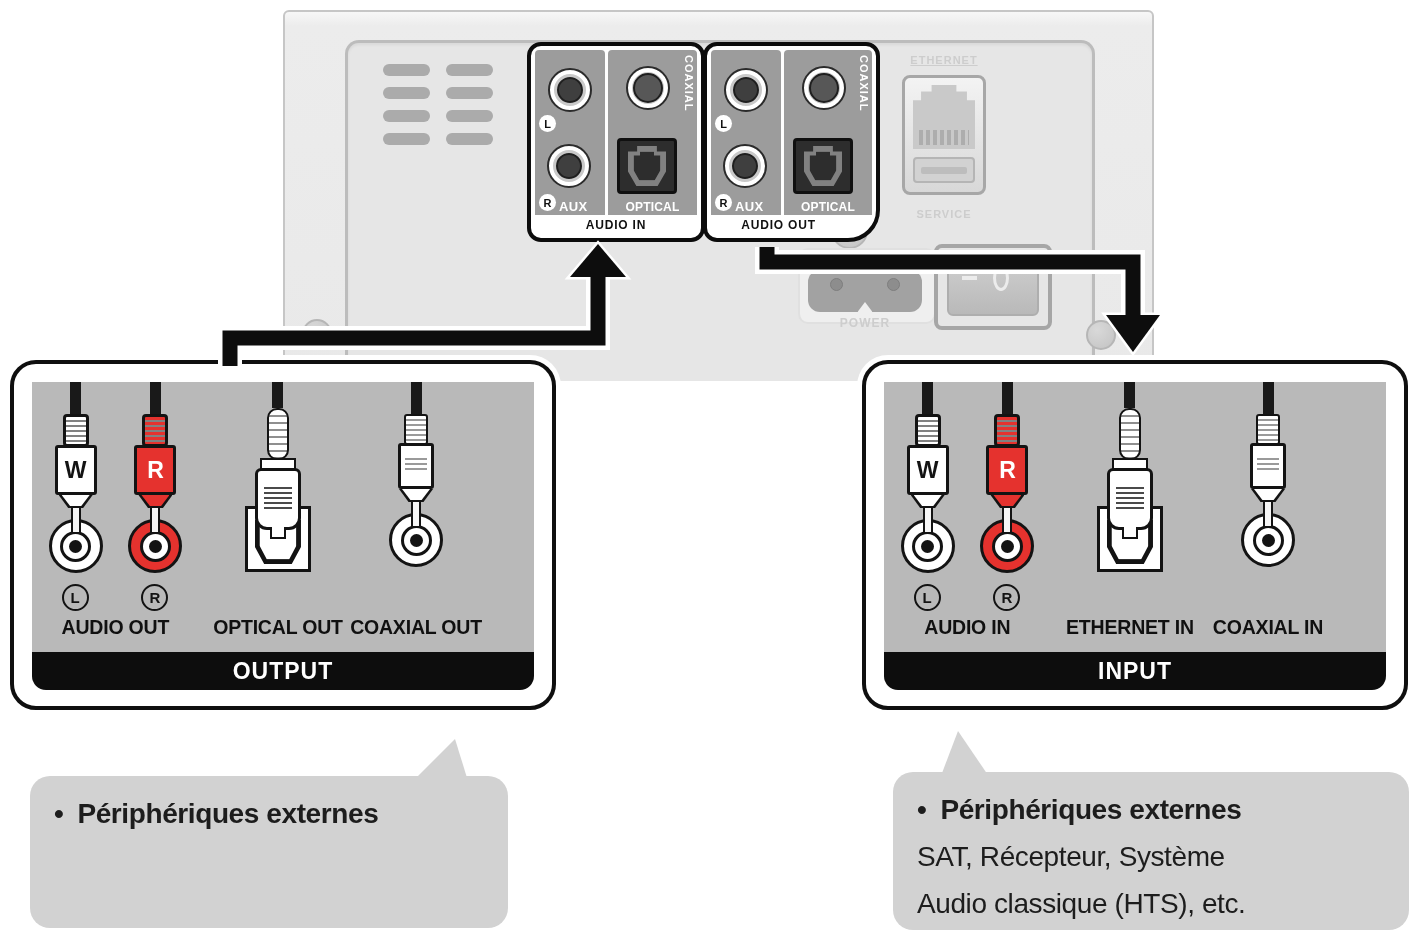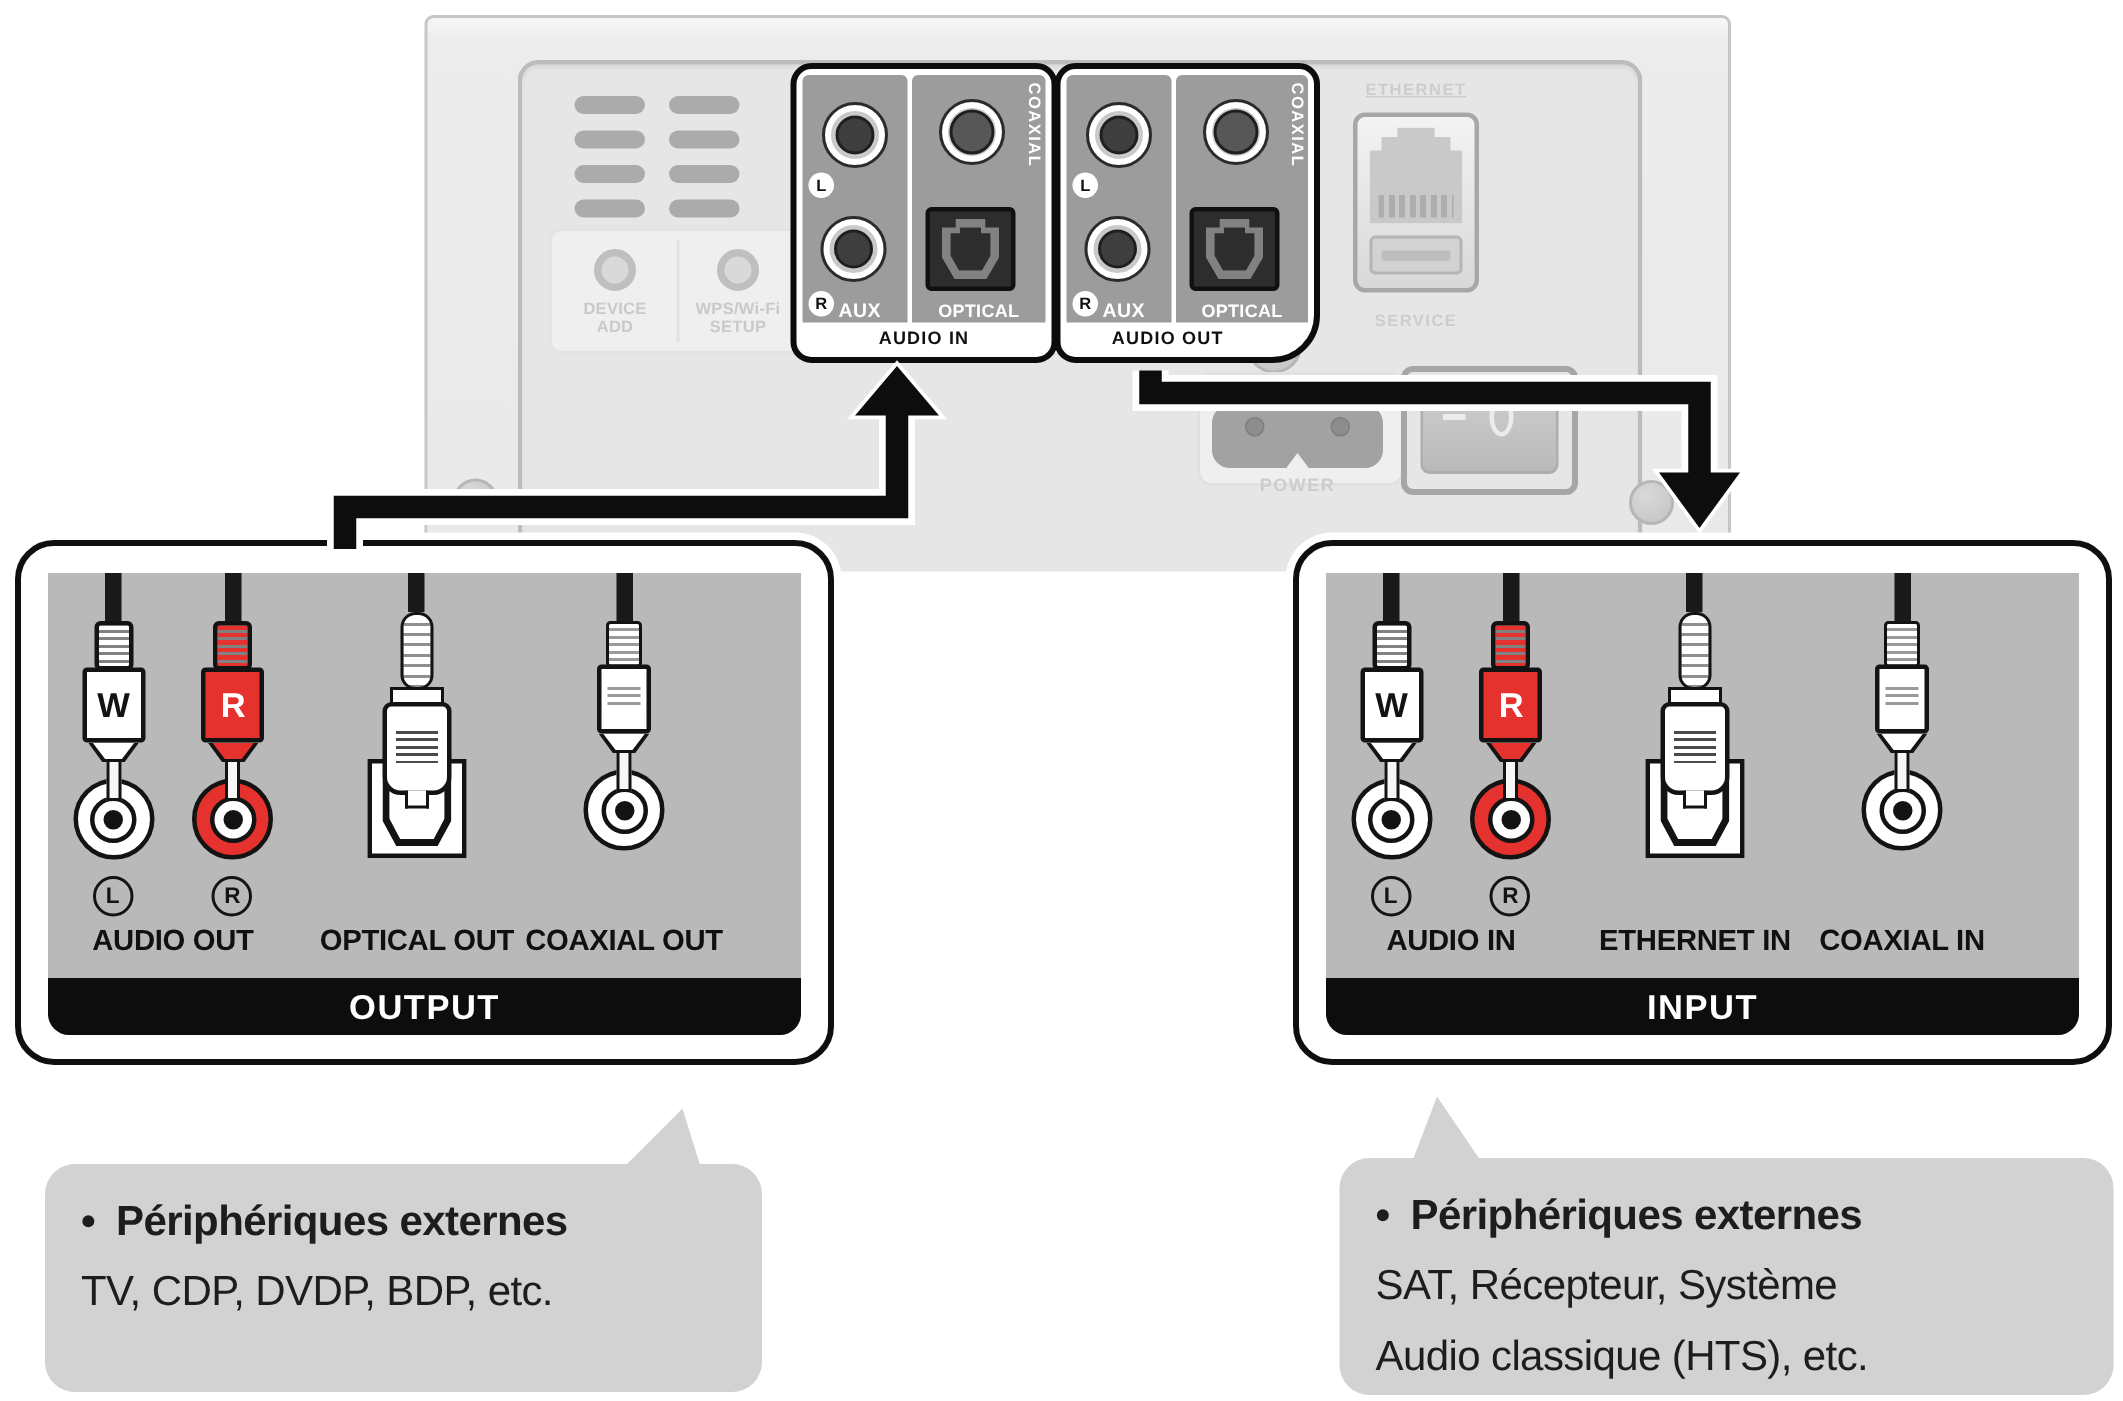--- a/index.html
+++ b/index.html
@@ -140,33 +140,20 @@
       <div class="vent"></div>
         <div class="vent"></div>
       <div class="vent"></div>
         <div class="vent"></div>
       <div class="vent"></div>
         <div class="vent"></div>
       <div class="vent"></div>
         <div class="vent"></div>
     </div>
 
-    <div class="abs btn-area">
-      <div class="abs btn-divider"></div>
-      <div class="abs round-btn" style="left:28px; top:12px;"></div>
-      <div class="abs round-btn" style="left:110px; top:12px;"></div>
-      <div class="abs btn-label" style="left:2px; top:46px;">
-        <div>DEVICE</div>
-          <div>ADD</div>
-      </div>
-      <div class="abs btn-label" style="left:84px; top:46px;">
-        <div>WPS/Wi-Fi</div>
-          <div>SETUP</div>
-      </div>
-    </div>
 
     <div class="abs screw" style="left:546px; top:200px; width:37px; height:37px;"></div>
 
     <div class="abs jack-block" style="left:242px;">
       <div class="block-inner">
         <div class="block-row">
           <div class="sub sub-left">
             <div class="abs sock" style="left:13px; top:18px;"></div>
             <div class="abs pbadge" style="left:4px; top:65px;">
                 <span>L</span>
@@ -337,21 +324,20 @@
       <div class="jlabel" style="left:49%;">ETHERNET IN</div>
       <div class="jlabel" style="left:76.5%;">COAXIAL IN</div>
     </div>
     <div class="box-bar">INPUT</div>
   </div>
 
   <div class="bubble" style="left:30px; top:776px; width:478px; height:152px;">
     <div class="bubble-title">
       <span class="bullet">•</span><span>Périphériques externes</span>
     </div>
-    <div class="bubble-line">TV, CDP, DVDP, BDP, etc.</div>
   </div>
 
   <div class="bubble" style="left:893px; top:772px; width:516px; height:158px;">
     <div class="bubble-title">
       <span class="bullet">•</span><span>Périphériques externes</span>
     </div>
     <div class="bubble-line">SAT, Récepteur, Système</div>
     <div class="bubble-line">Audio classique (HTS), etc.</div>
   </div>
 

